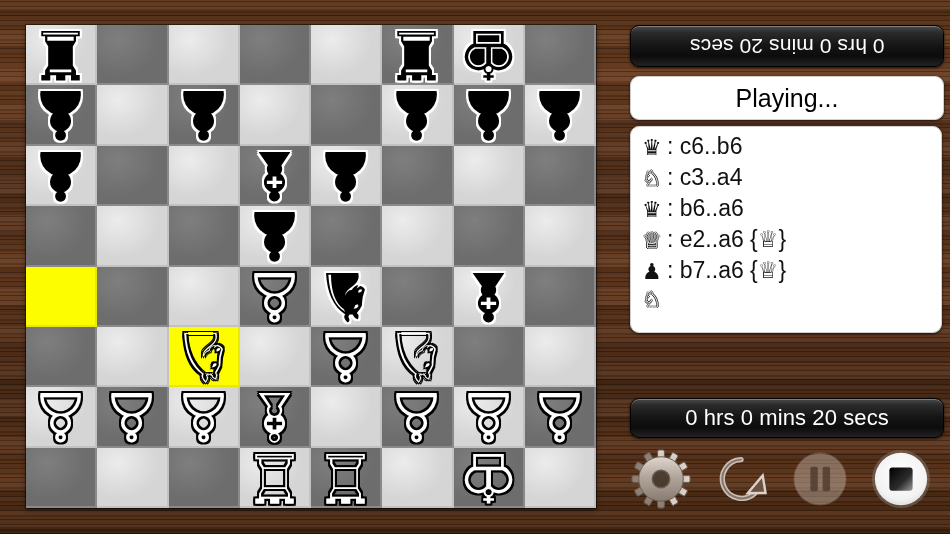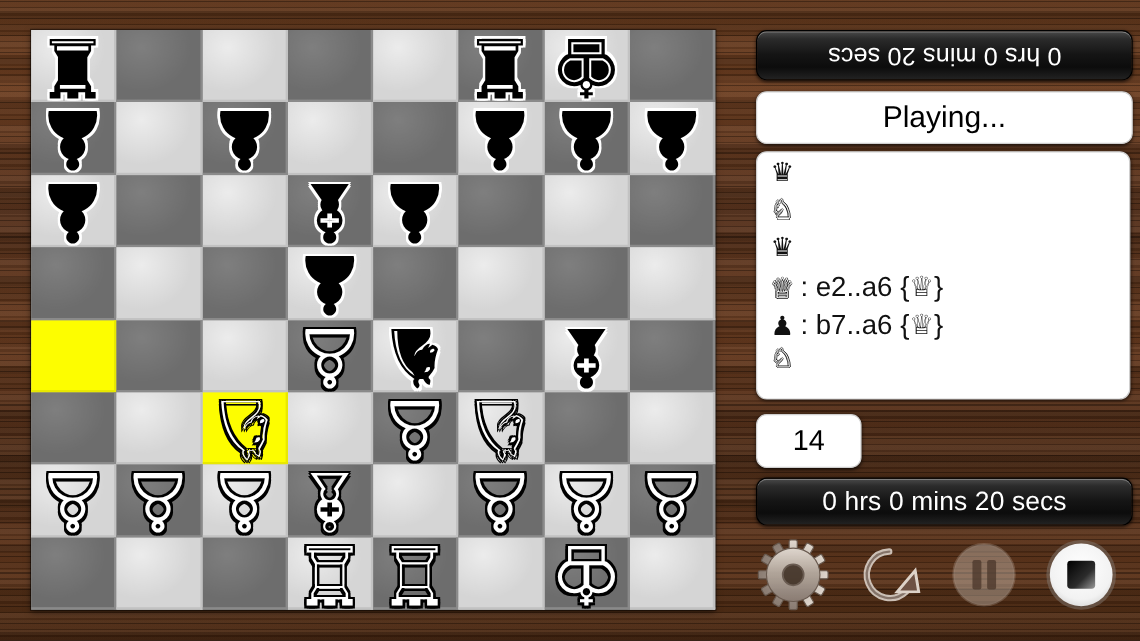--- a/index.html
+++ b/index.html
@@ -266,43 +266,43 @@
     <span class="txt">0 hrs 0 mins 20 secs</span>
   </div>
 
   <div class="field" id="status-field">
     <span>Playing...</span>
   </div>
 
   <div id="movelist">
       <div class="mv">
         <span class="gl b">♛</span>
+        <span class="mt">: c6..b6</span>
       </div>
       <div class="mv">
         <span class="gl w">♘</span>
+        <span class="mt">: c3..a4</span>
       </div>
       <div class="mv">
         <span class="gl b">♛</span>
+        <span class="mt">: b6..a6</span>
       </div>
       <div class="mv">
         <span class="gl w">♕</span>
         <span class="mt">: e2..a6 {♕}</span>
       </div>
       <div class="mv">
         <span class="gl b">♟</span>
         <span class="mt">: b7..a6 {♕}</span>
       </div>
       <div class="mv">
         <span class="gl w">♘</span>
       </div>
     </div>
 
-  <div class="field" id="movenum-field">
-    <span>14</span>
-  </div>
 
 
   <div class="bevel-dark" id="clock-bottom">
     <span class="txt">0 hrs 0 mins 20 secs</span>
   </div>
 
   <div id="controls">
 
     <div class="ctl" id="btn-settings">
       <svg viewBox="0 0 64 64">

